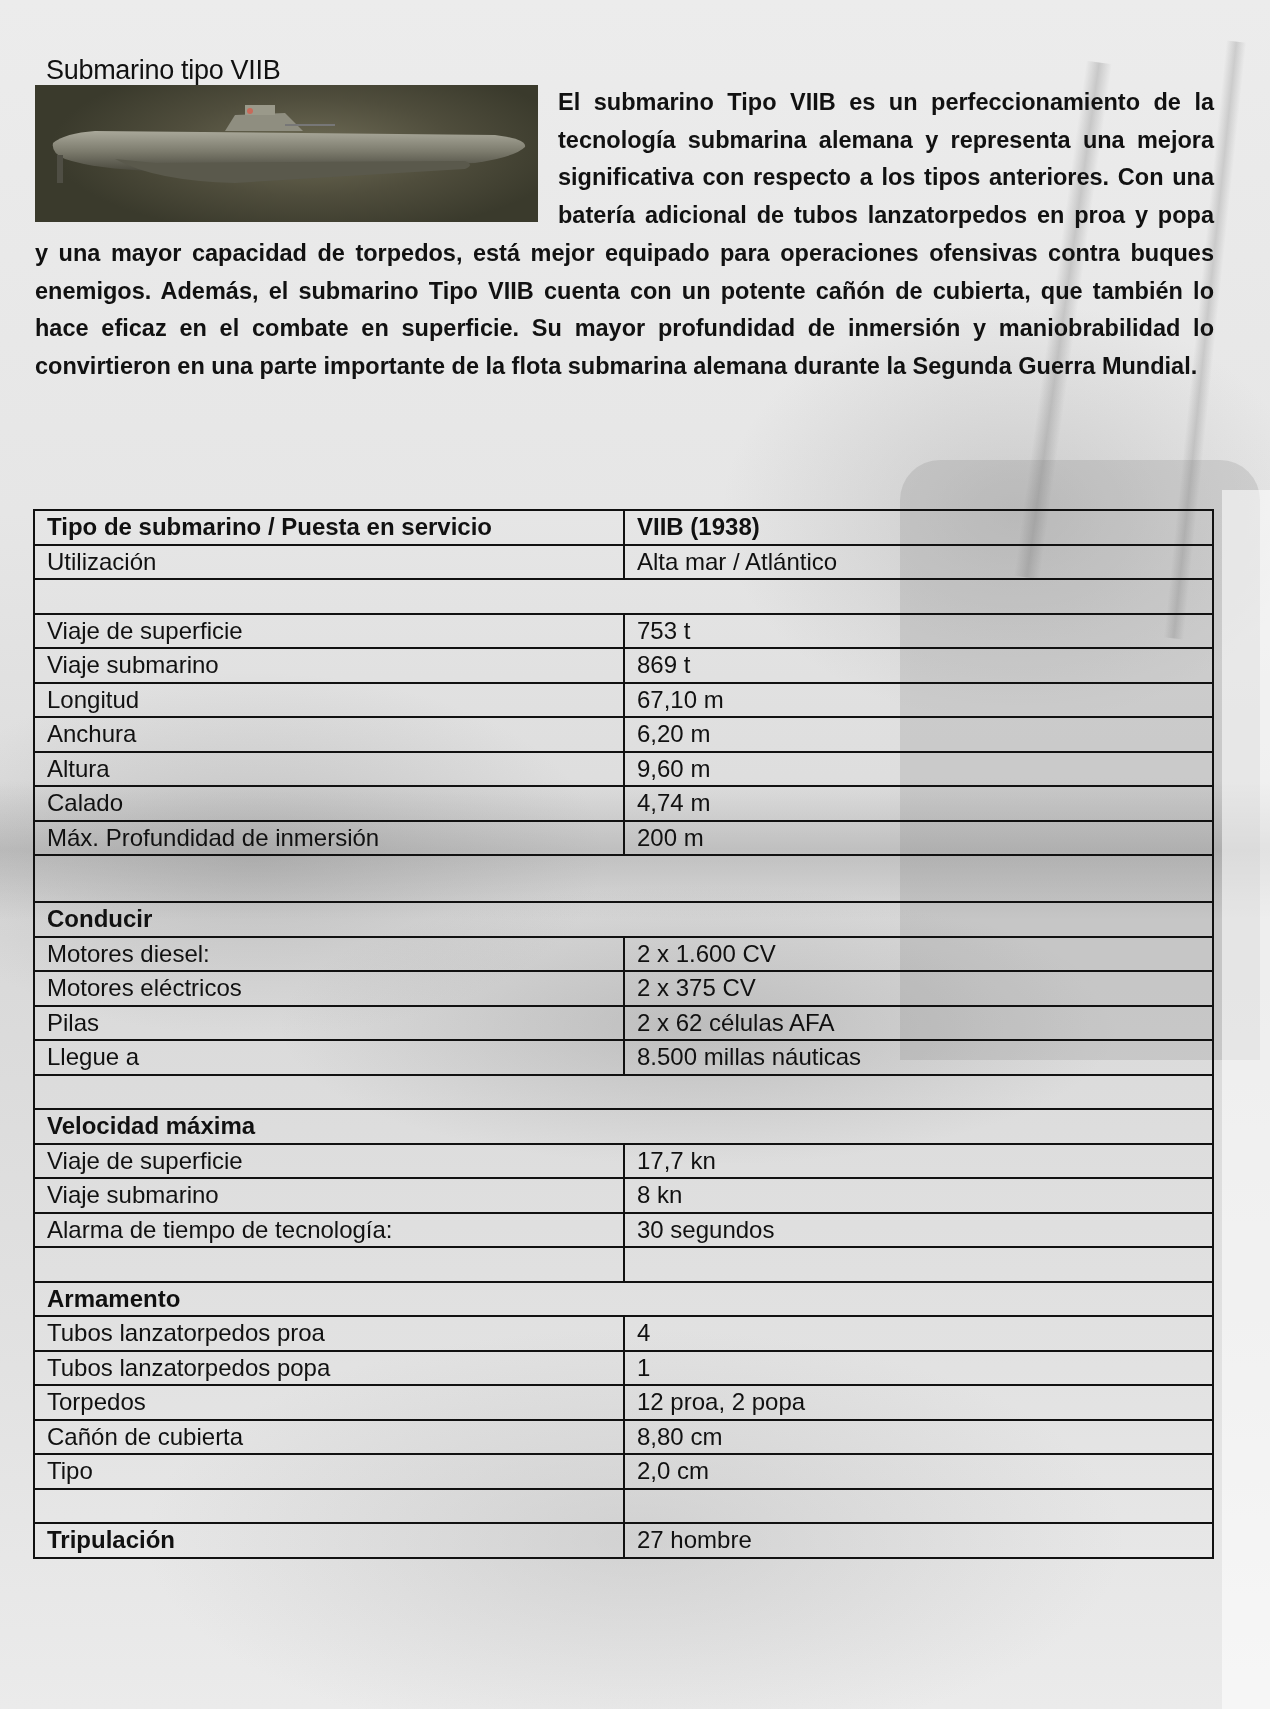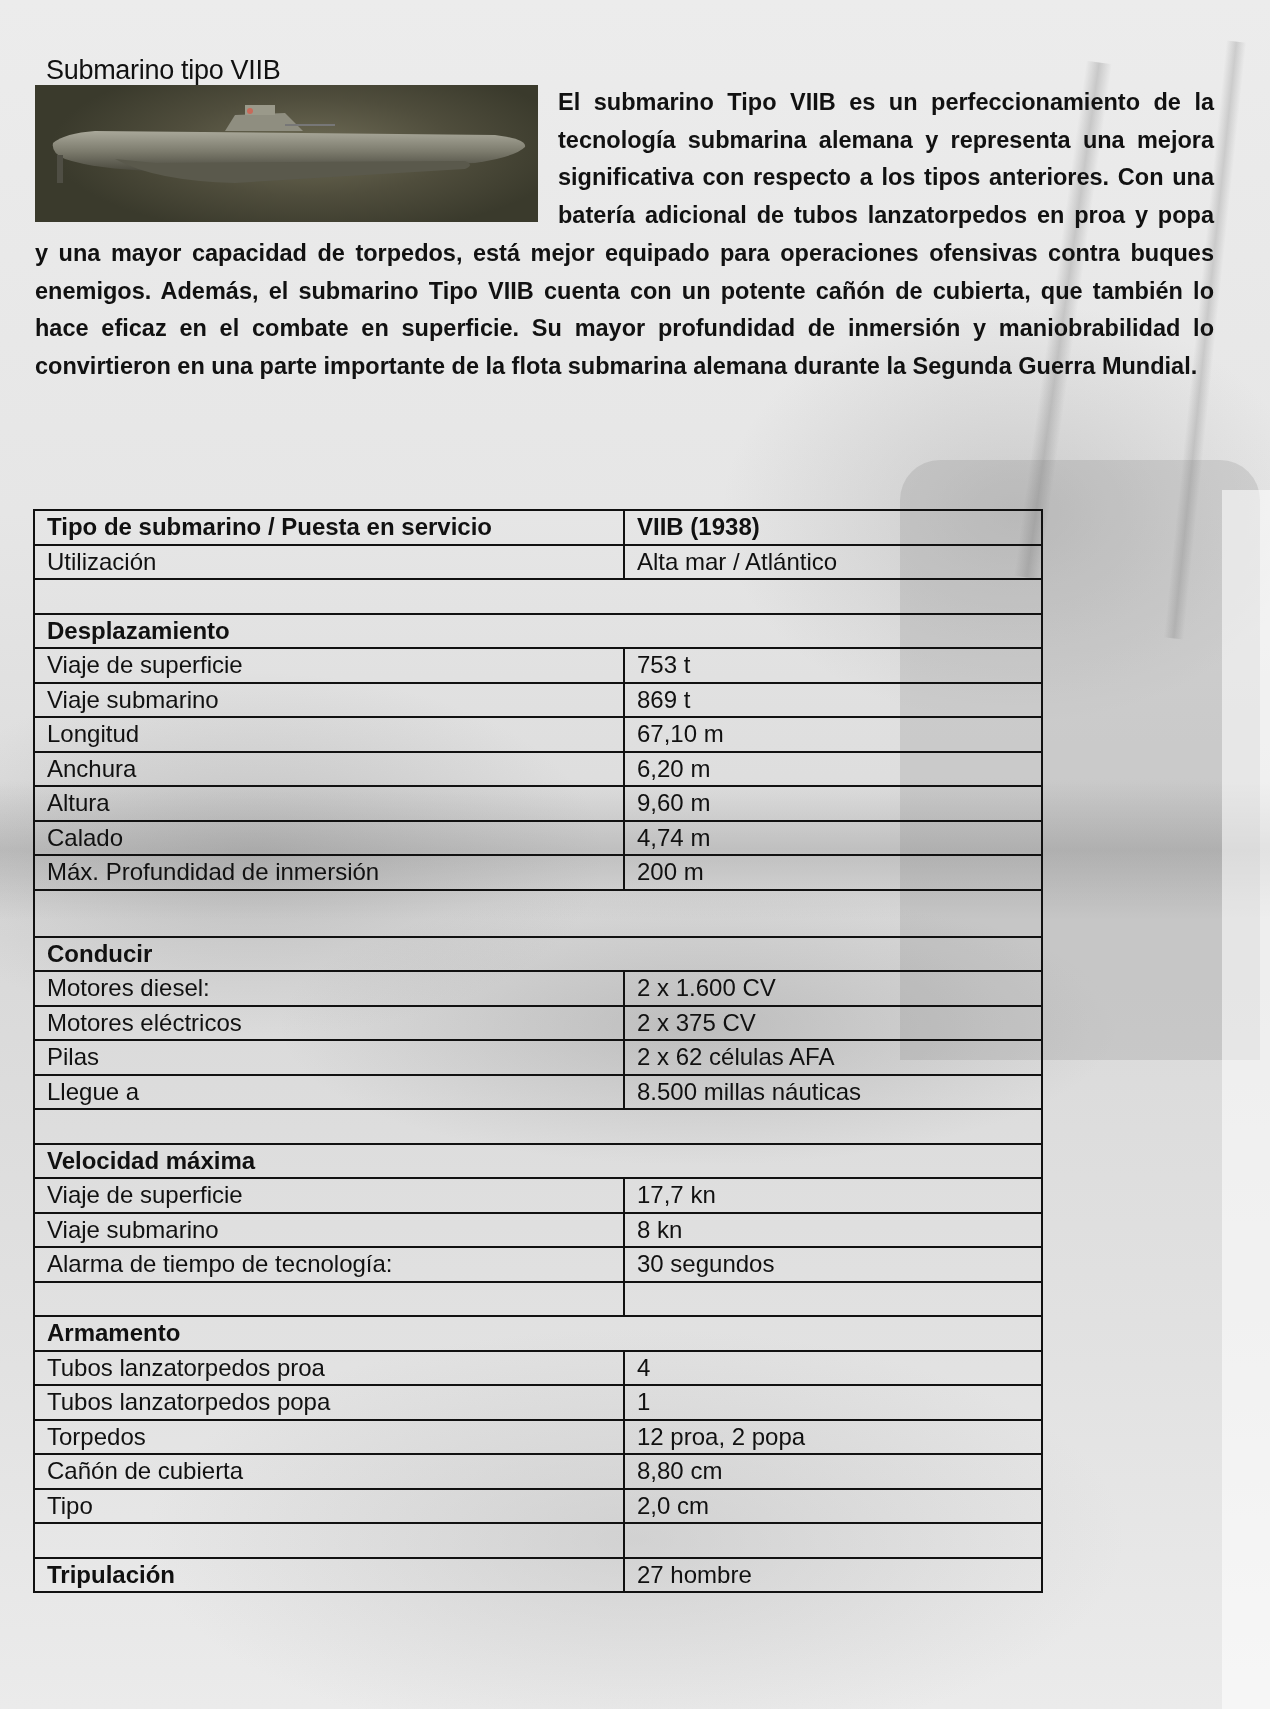--- a/index.html
+++ b/index.html
@@ -31,21 +31,21 @@
     overflow:hidden;
   }
   .para {
     position:absolute; font-size:23.5px; line-height:37.7px; text-align:justify;
     text-align-last:justify; margin:0;font-weight:bold;
   }
   .para-top { left:558px; top:84px; width:656px; }
   .para-bottom { left:35px; top:235px; width:1179px; text-align-last:auto; }
 
   table.spec {
-    position:absolute; left:33px; top:509px; width:1010px;
+    position:absolute; left:33px; top:509px; width:1181px;
     border-collapse:collapse; font-size:24px;
   }
   table.spec td {
     border:2px solid #111; padding:0 12px; height:32.5px; line-height:30px;
     vertical-align:middle; white-space:nowrap;
   }
   table.spec td.k { width:564px; }
   table.spec tr.section td { font-weight:bold; }
   table.spec tr.head td { font-weight:bold; }
   table.spec tr.blank td { height:32.5px; }
@@ -91,23 +91,20 @@
     <td>VIIB (1938)</td>
   </tr>
   <tr>
     <td class="k">Utilización</td>
     <td>Alta mar / Atlántico</td>
   </tr>
   <tr class="blank">
         <td colspan="2"></td>
       </tr>
 
-  <tr class="section">
-    <td colspan="2">Desplazamiento</td>
-  </tr>
   <tr>
         <td class="k">Viaje de superficie</td>
         <td>753 t</td>
       </tr>
   <tr>
         <td class="k">Viaje submarino</td>
         <td>869 t</td>
       </tr>
   <tr>
         <td class="k">Longitud</td>

